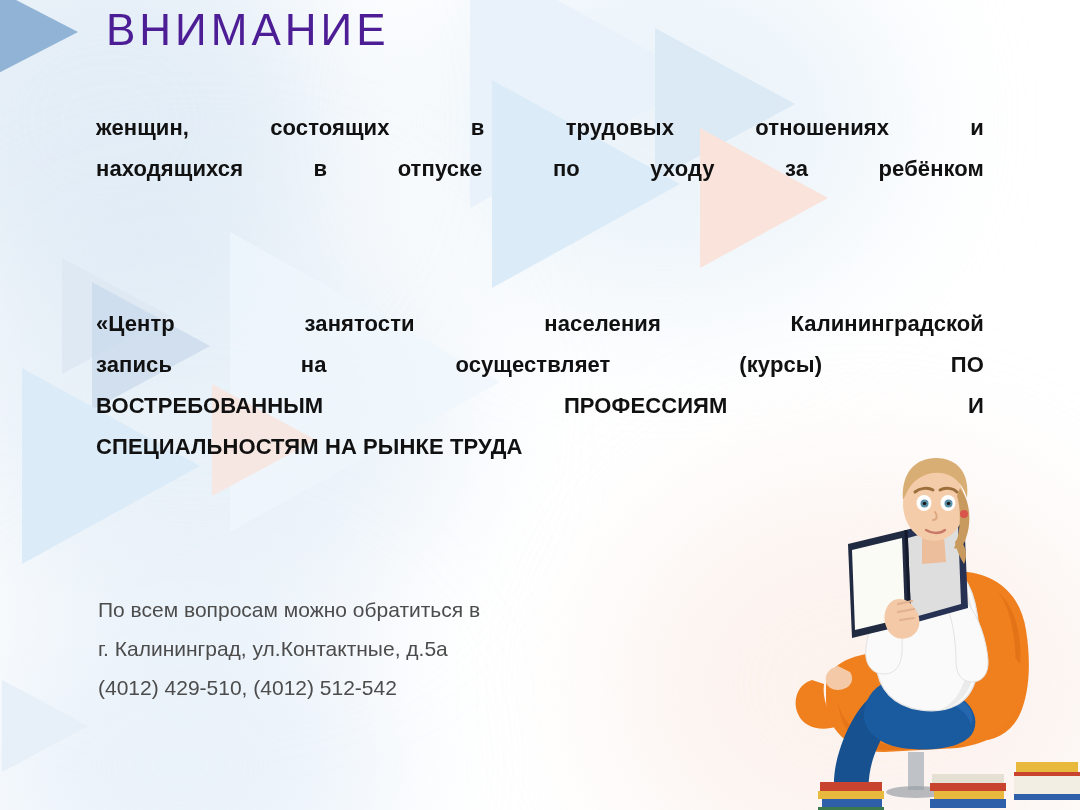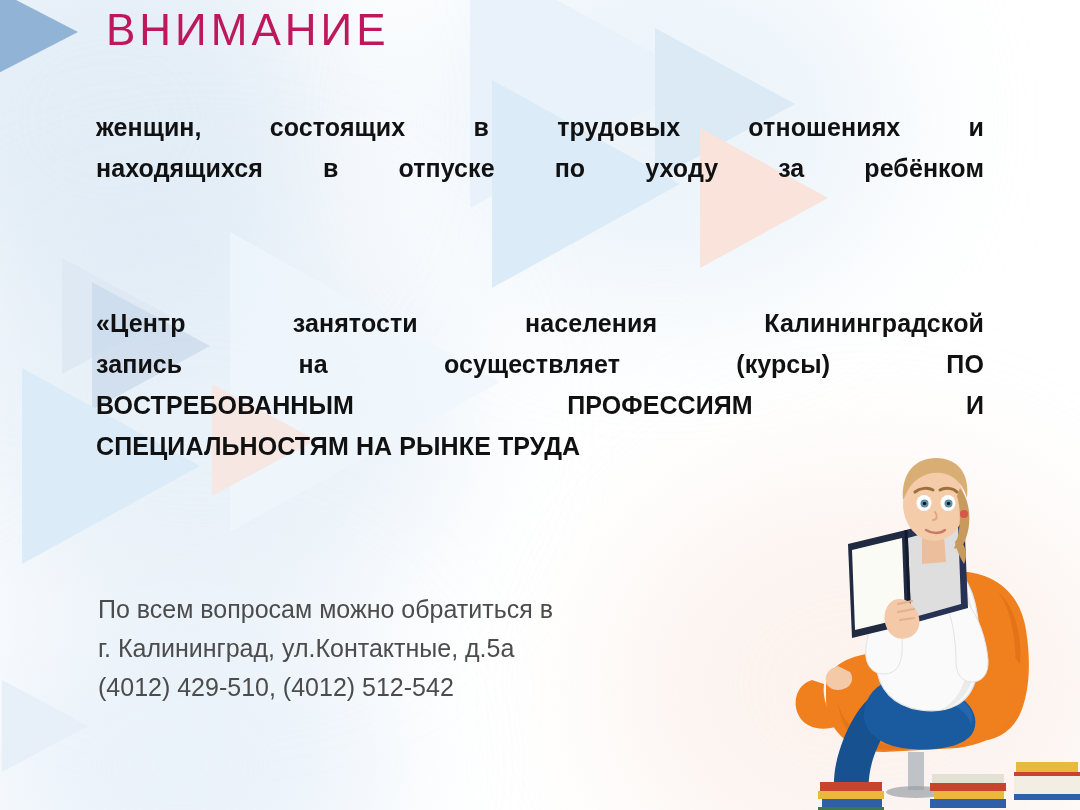--- a/index.html
+++ b/index.html
@@ -129,31 +129,31 @@
   }
 
   .attention-title {
     position: absolute;
     left: 106px;
     top: 6px;
     font-size: 44px;
     font-weight: 400;
     letter-spacing: 4px;
     line-height: 1.1;
-    color: #be185d;
+    color: #4c1d95;
     white-space: nowrap;
   }
 
   .block-bold {
     position: absolute;
     left: 96px;
     width: 888px;
     color: #111111;
     font-weight: 700;
-    font-size: 25px;
+    font-size: 22px;
     line-height: 41px;
     text-align: justify;
     letter-spacing: .1px;
   }
   .block-bold p {
     margin: 0;
   }
   .block-bold p.justify-all {
     text-align-last: justify;
   }
@@ -163,21 +163,21 @@
 
   .para-1 { top: 107px; }
   .para-2 { top: 289px; margin-top: 14px; }
 
   .contacts {
     position: absolute;
     left: 98px;
     top: 590px;
     width: 640px;
     color: #4c4c4c;
-    font-size: 25px;
+    font-size: 21px;
     line-height: 39px;
     font-weight: 400;
   }
   .contacts p { margin: 0; white-space: nowrap; }
 
   
   .illustration {
     position: absolute;
     left: 752px;
     top: 452px;

